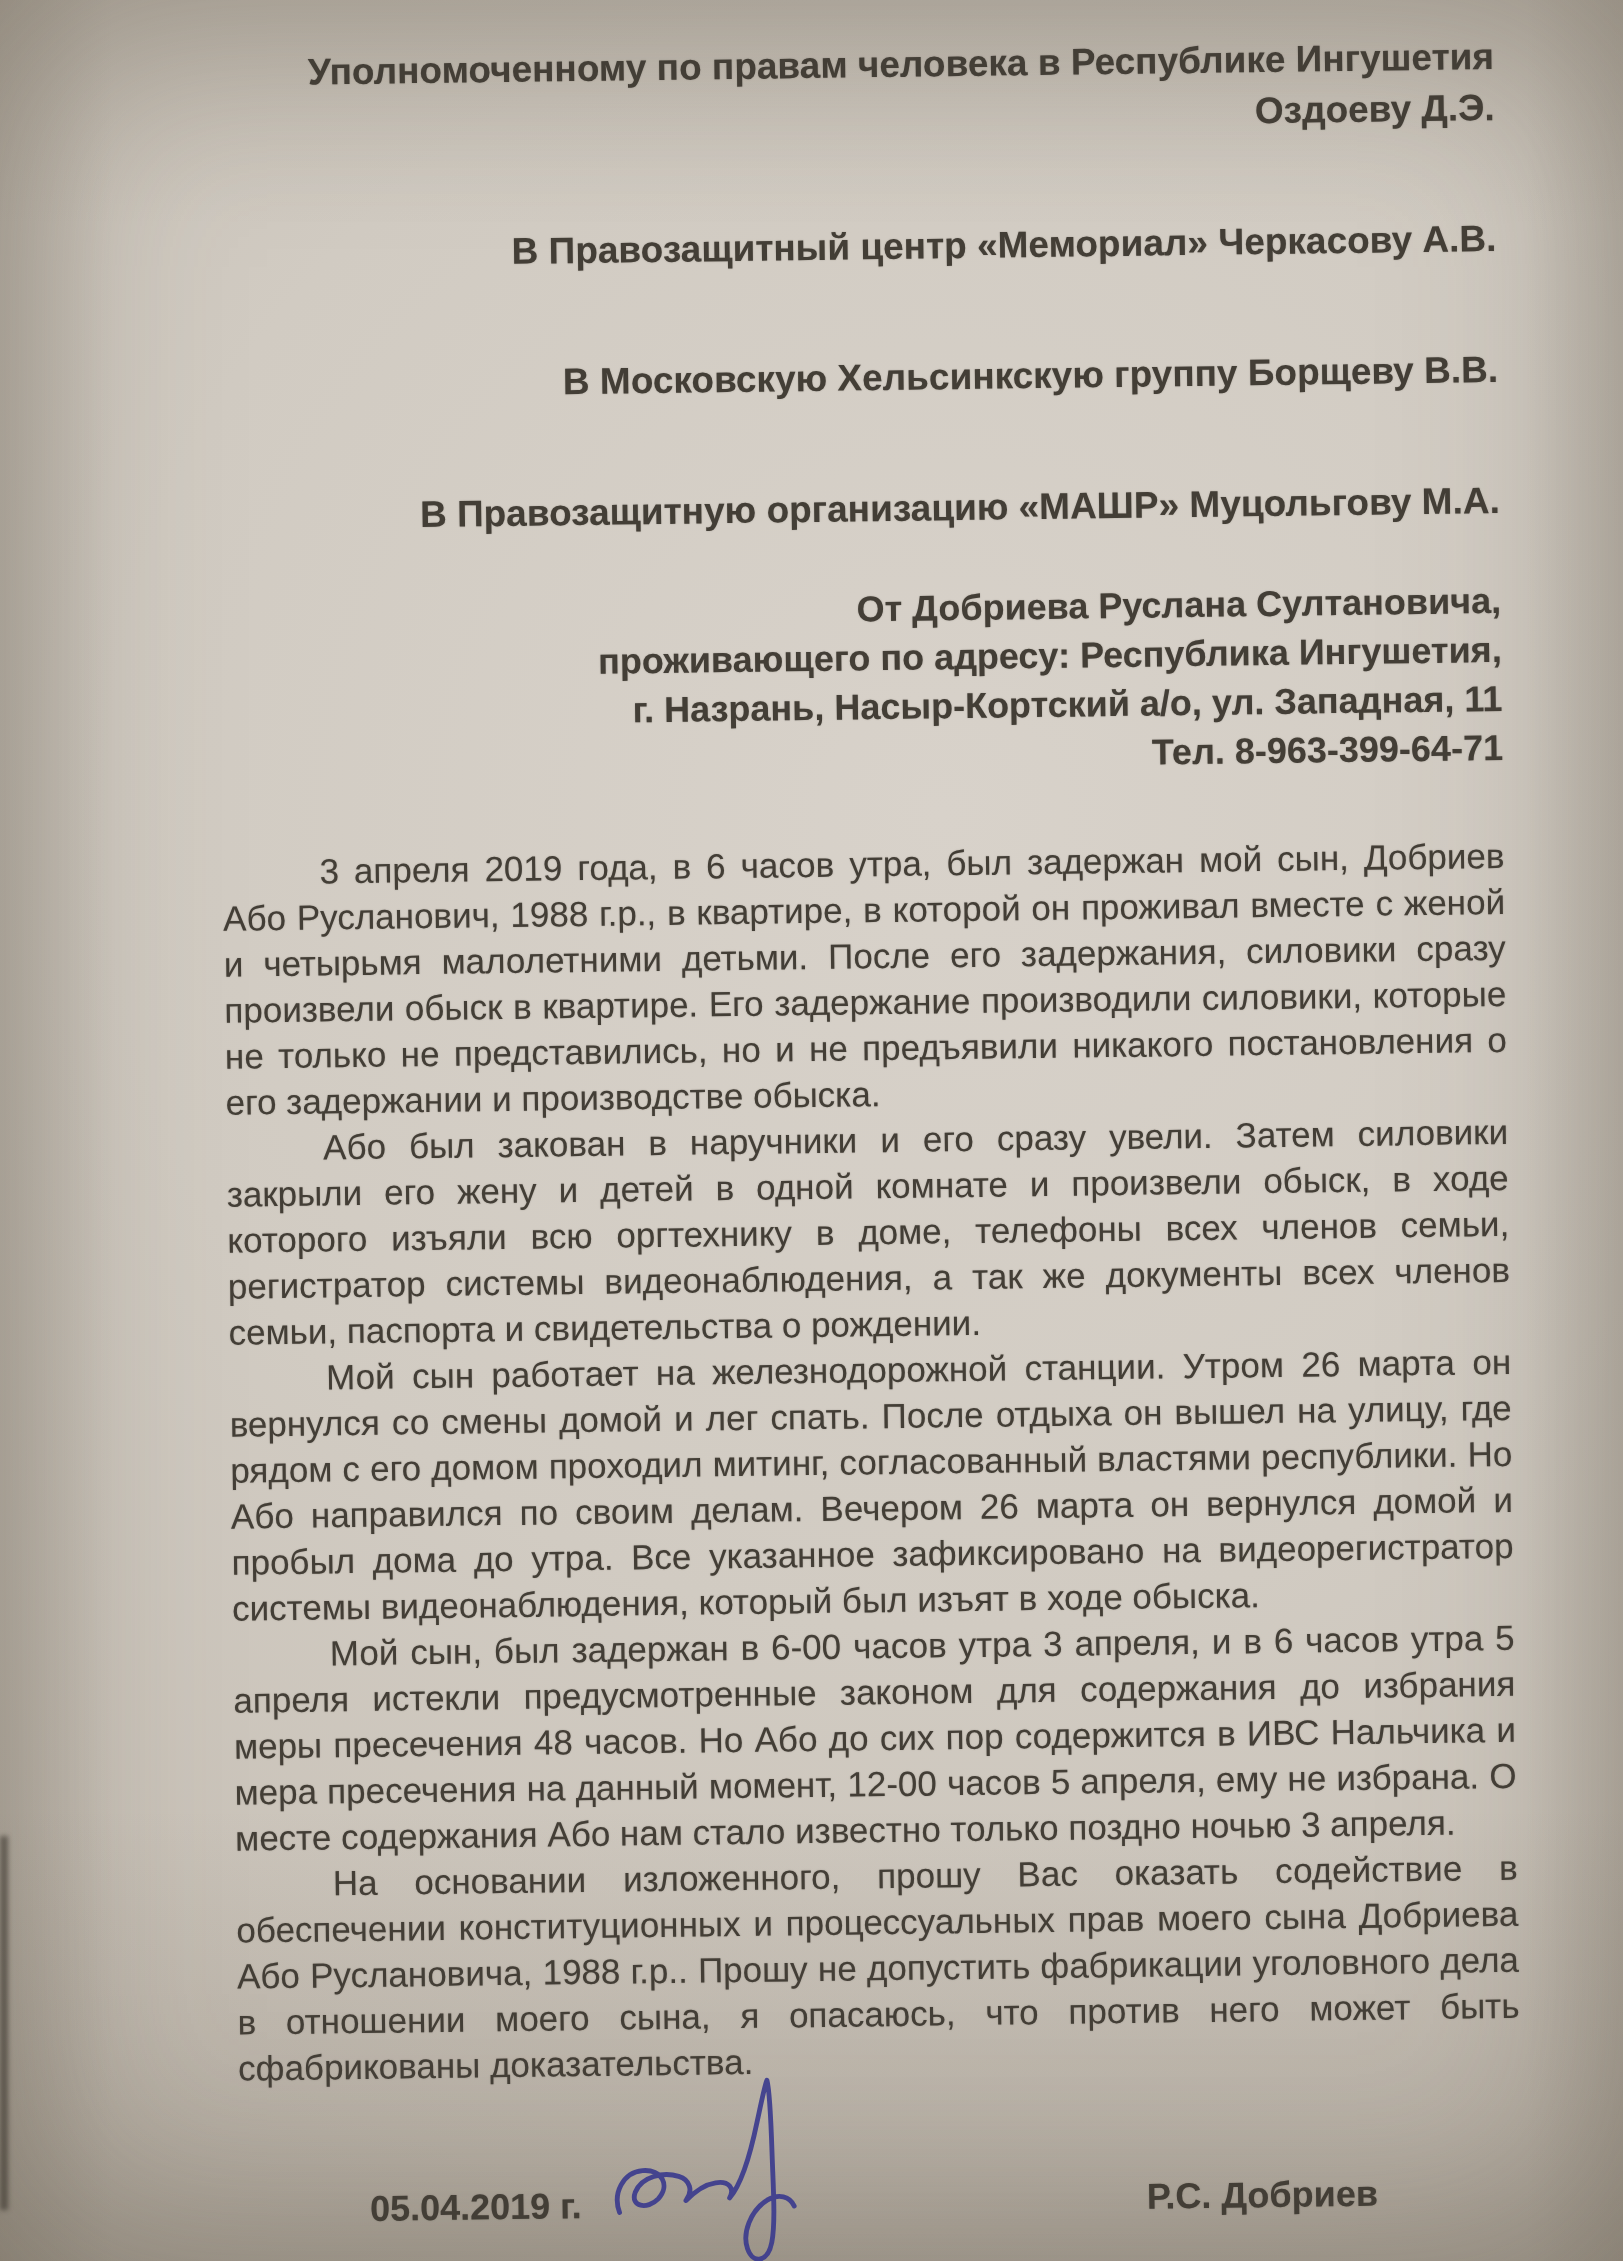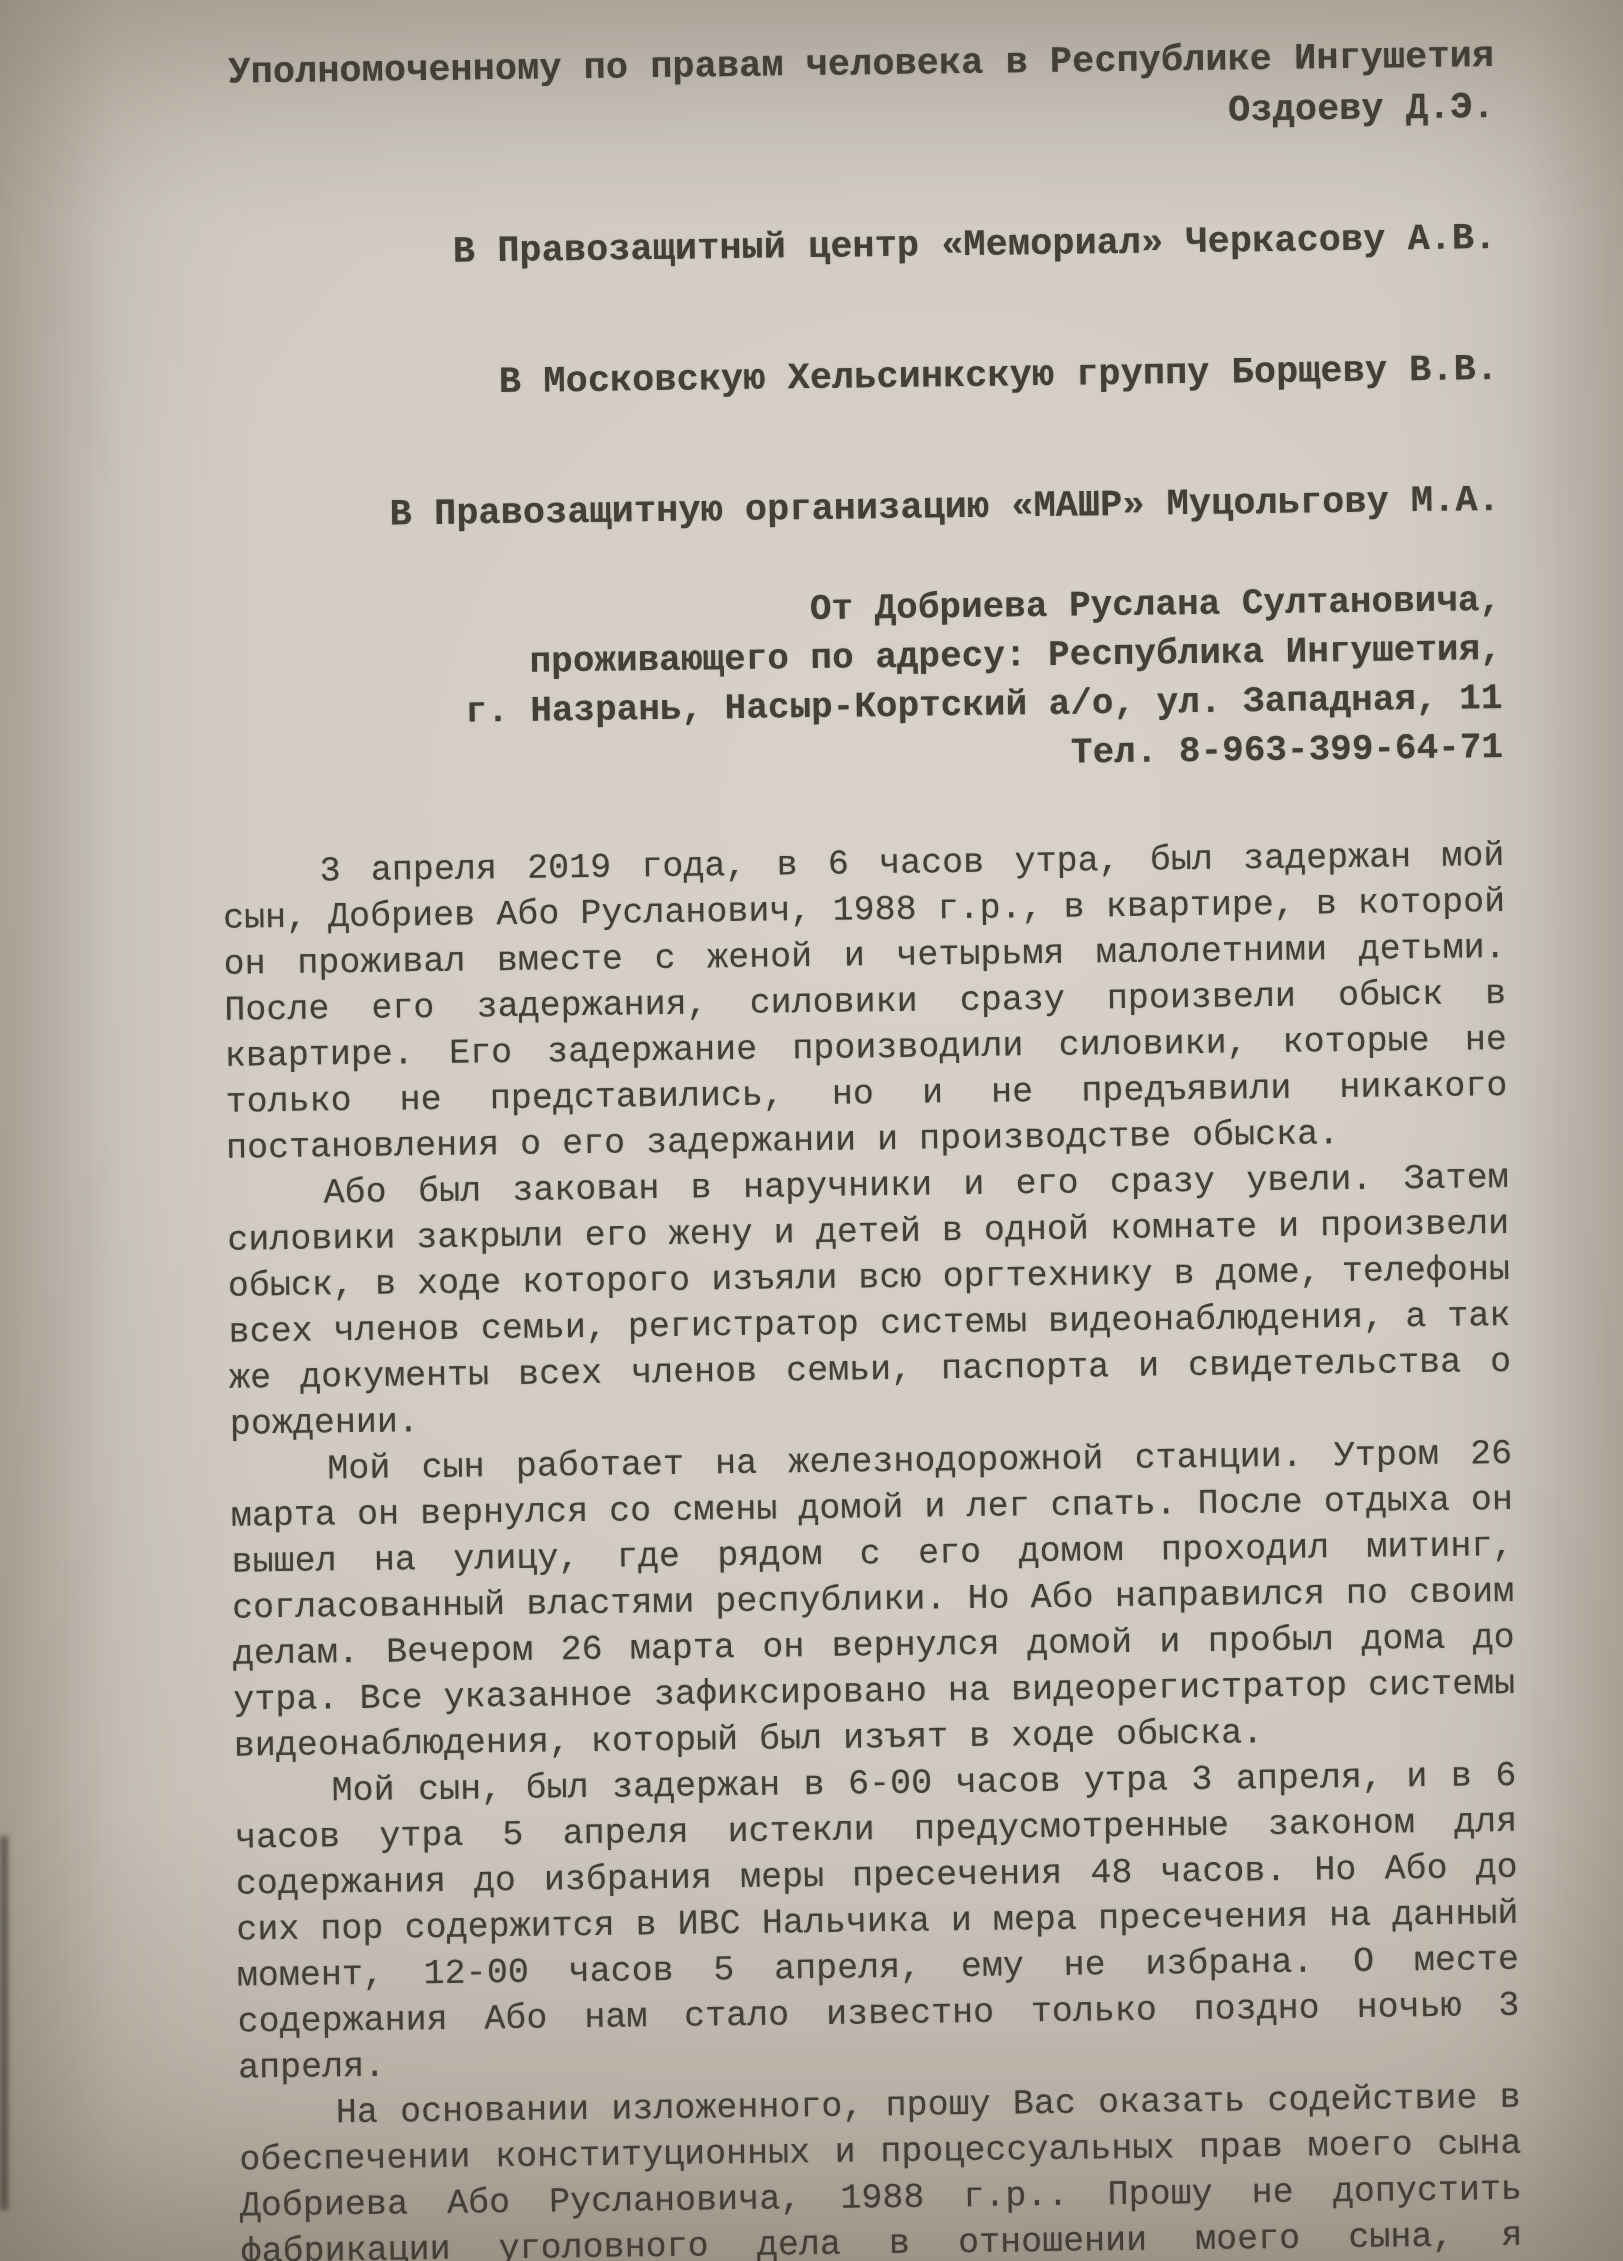--- a/index.html
+++ b/index.html
@@ -5,21 +5,21 @@
   html, body {
     margin: 0;
     padding: 0;
     background: #a9a196;
   }
   .page {
     position: relative;
     width: 1624px;
     height: 2261px;
     overflow: hidden;
-    font-family: Liberation Mono, monospace;
+    font-family: Liberation Sans, sans-serif;
     color: #433e36;
     background:
       radial-gradient(ellipse 135% 95% at 58% 36%,
         #d8d2ca 0%, #d1cbc2 38%, #c8c1b7 66%, #bcb5aa 86%, #aca497 100%);
   }
   .photo-vignette {
     position: absolute;
     inset: 0;
     pointer-events: none;
     box-shadow: inset 0 0 194px 35px rgba(82, 74, 61, 0.35);

